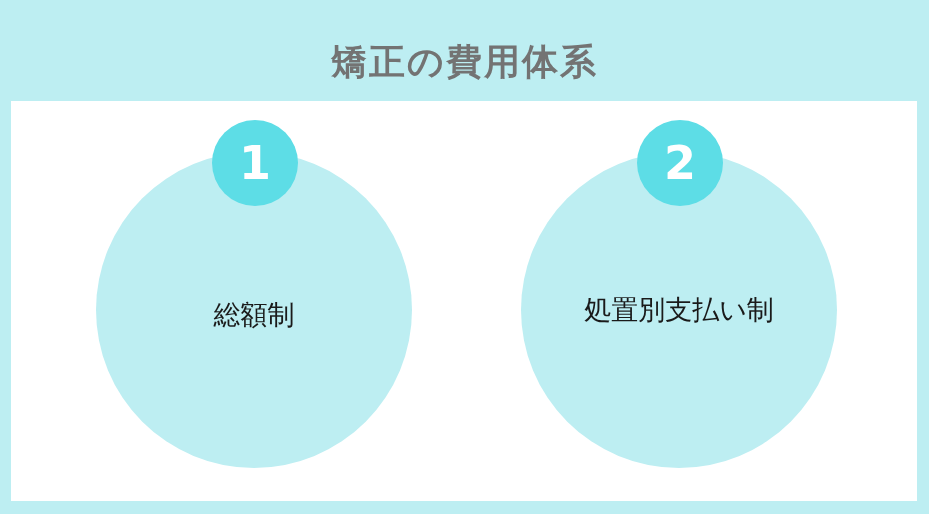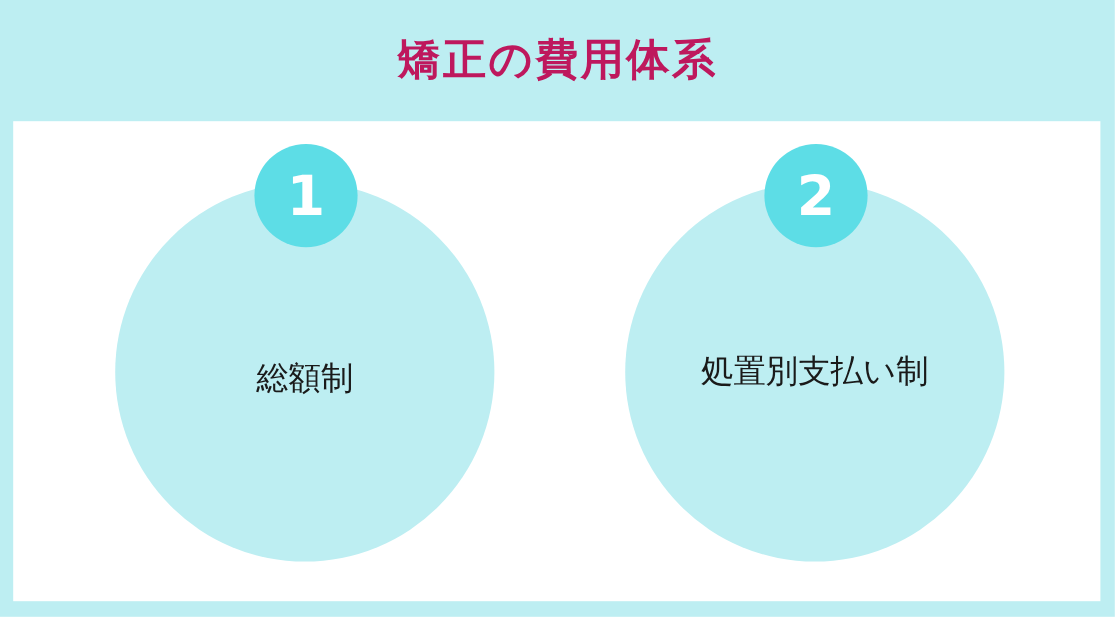--- a/index.html
+++ b/index.html
@@ -3,37 +3,37 @@
   <meta charset="utf-8">
   <style>
     html, body { margin: 0; padding: 0; }
     body {
       width: 929px; height: 514px; overflow: hidden;
       background: #bdeef2;
       position: relative;
       font-family: "DejaVu Sans", "Liberation Sans", sans-serif;
     }
     .title {
-      position: absolute; left: 0; top: 0; width: 929px; height: 101px;
+      position: absolute; left: 0; top: 12px; width: 929px; height: 101px;
       display: flex; align-items: center; justify-content: center;
-      font-size: 36px; font-weight: bold; color: #be185d;
+      font-size: 36px; font-weight: bold; color: #737373;
       letter-spacing: 2px;
       text-align: right;
     }
     .panel {
       position: absolute; left: 11px; top: 101px; width: 906px; height: 400px;
       background: #ffffff;
     }
     .circle {
       position: absolute; width: 316px; height: 316px; border-radius: 50%;
       background: #bdeef2;
       display: flex; flex-direction: column; align-items: center; justify-content: center;
       color: #1a1a1a; text-align: center;
     }
-    .circle.c1 { left: 85px; top: 51px; font-family: Liberation Serif, serif; }
+    .circle.c1 { left: 85px; top: 51px; }
     .circle.c2 { left: 510px; top: 51px; text-align: center; }
     .circle .line { font-size: 27px; line-height: 46px; white-space: nowrap; }
     .circle.c1 .lines { margin-top: 10px; }
     .circle.c2 .lines { margin-top: 0px; }
     .badge {
       position: absolute; width: 86px; height: 86px; border-radius: 50%;
       background: #5ddde6;
       display: flex; align-items: center; justify-content: center;
       color: #ffffff; font-size: 46px; font-weight: bold;
       font-family: "DejaVu Sans", sans-serif;

